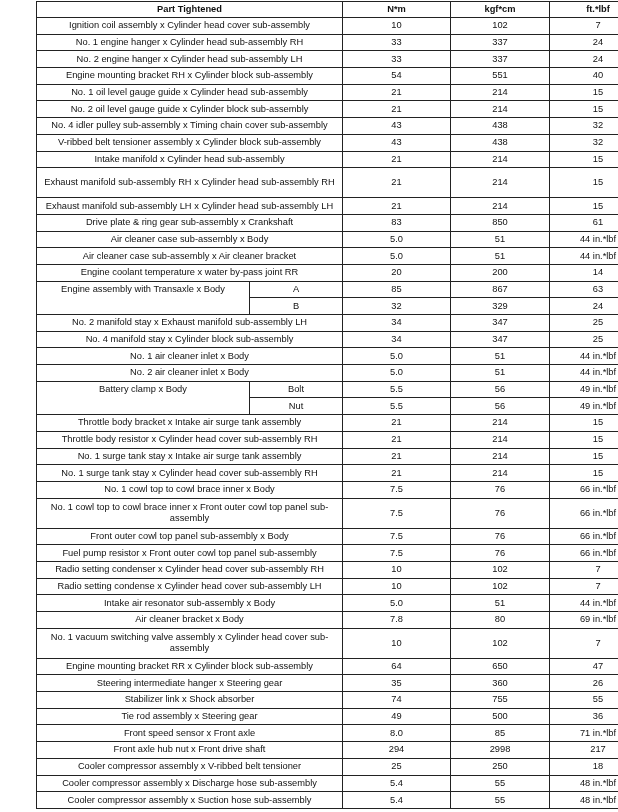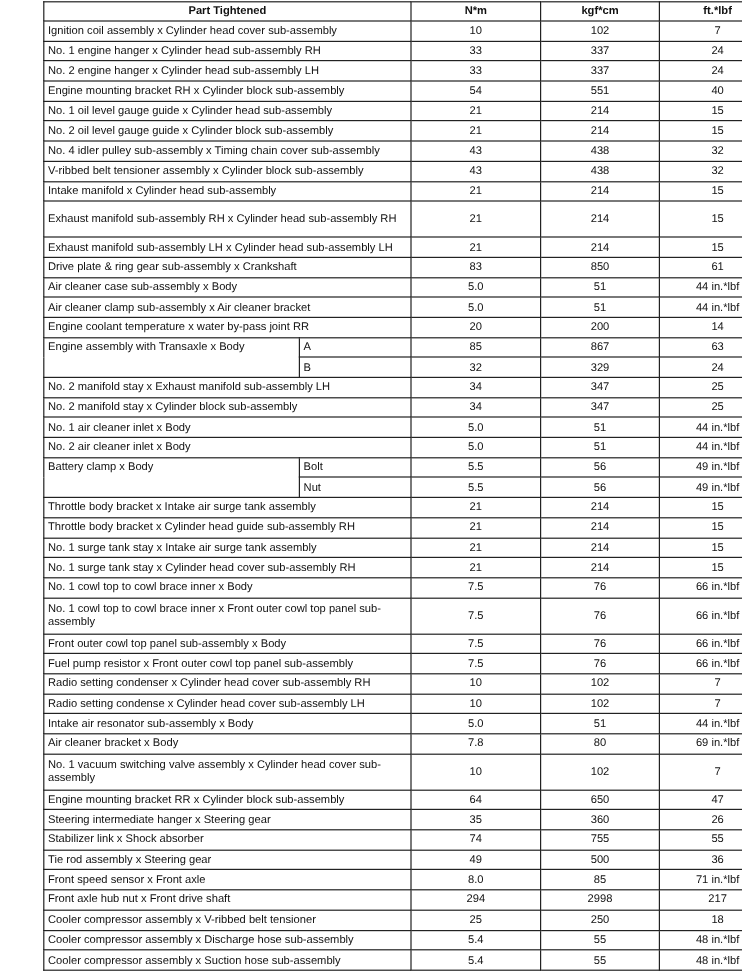--- a/index.html
+++ b/index.html
@@ -21,21 +21,21 @@
   th, td {
     border: 1px solid #222;
     padding: 0 3px;
     height: 15.7px;
     line-height: 11px;
     vertical-align: middle;
     overflow: hidden;
   }
   th { font-weight: bold; text-align: center; height: 15px; }
   td.num { text-align: center; }
-  td.part { text-align: left; }
+  td.part { text-align: center; }
   tr.tall td { height: 29px; }
 </style>
 </head>
 <body>
 
 <div class="wrap">
   <table>
     <colgroup>
       <col class="c-part">
         <col class="c-sub">
@@ -124,21 +124,21 @@
           <td class="num">850</td>
           <td class="num">61</td>
         </tr>
         <tr>
           <td class="part" colspan="2">Air cleaner case sub-assembly x Body</td>
           <td class="num">5.0</td>
           <td class="num">51</td>
           <td class="num">44 in.*lbf</td>
         </tr>
         <tr>
-          <td class="part" colspan="2">Air cleaner clamp sub-assembly x Air cleaner bracket</td>
+          <td class="part" colspan="2">Air cleaner case sub-assembly x Air cleaner bracket</td>
           <td class="num">5.0</td>
           <td class="num">51</td>
           <td class="num">44 in.*lbf</td>
         </tr>
         <tr>
           <td class="part" colspan="2">Engine coolant temperature x water by-pass joint RR</td>
           <td class="num">20</td>
           <td class="num">200</td>
           <td class="num">14</td>
         </tr>
@@ -155,21 +155,21 @@
           <td class="num">329</td>
           <td class="num">24</td>
         </tr>
         <tr>
           <td class="part" colspan="2">No. 2 manifold stay x Exhaust manifold sub-assembly LH</td>
           <td class="num">34</td>
           <td class="num">347</td>
           <td class="num">25</td>
         </tr>
         <tr>
-          <td class="part" colspan="2">No. 2 manifold stay x Cylinder block sub-assembly</td>
+          <td class="part" colspan="2">No. 4 manifold stay x Cylinder block sub-assembly</td>
           <td class="num">34</td>
           <td class="num">347</td>
           <td class="num">25</td>
         </tr>
         <tr>
           <td class="part" colspan="2">No. 1 air cleaner inlet x Body</td>
           <td class="num">5.0</td>
           <td class="num">51</td>
           <td class="num">44 in.*lbf</td>
         </tr>
@@ -192,21 +192,21 @@
           <td class="num">56</td>
           <td class="num">49 in.*lbf</td>
         </tr>
         <tr>
           <td class="part" colspan="2">Throttle body bracket x Intake air surge tank assembly</td>
           <td class="num">21</td>
           <td class="num">214</td>
           <td class="num">15</td>
         </tr>
         <tr>
-          <td class="part" colspan="2">Throttle body bracket x Cylinder head guide sub-assembly RH</td>
+          <td class="part" colspan="2">Throttle body resistor x Cylinder head cover sub-assembly RH</td>
           <td class="num">21</td>
           <td class="num">214</td>
           <td class="num">15</td>
         </tr>
         <tr>
           <td class="part" colspan="2">No. 1 surge tank stay x Intake air surge tank assembly</td>
           <td class="num">21</td>
           <td class="num">214</td>
           <td class="num">15</td>
         </tr>

